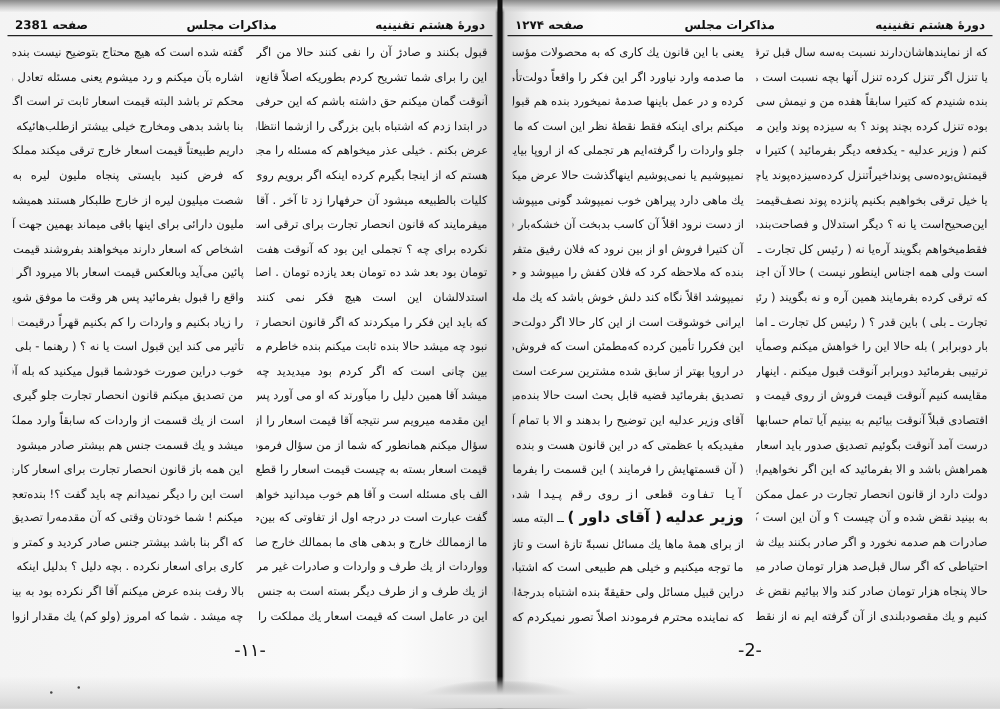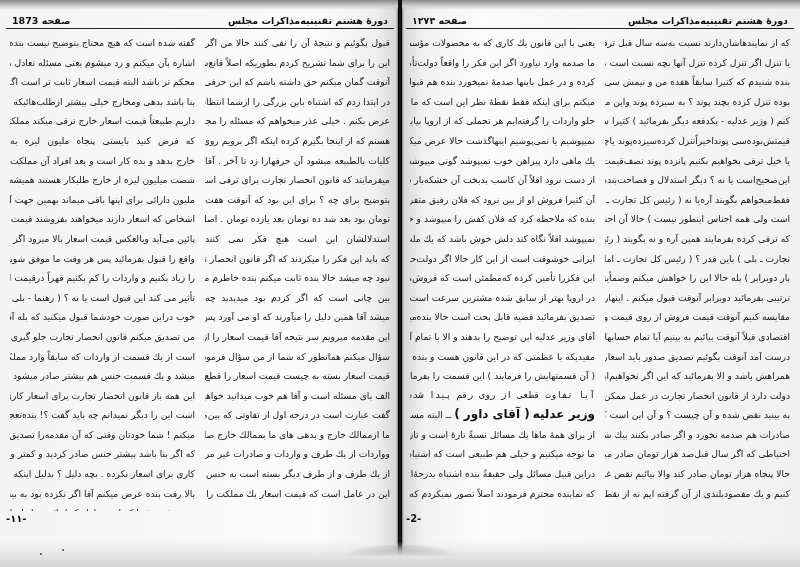--- a/index.html
+++ b/index.html
@@ -34,63 +34,63 @@
     direction: rtl;
   }
   .page.left { left: 6px; width: 388px; }
   .page.right { left: 406px; width: 388px; }
   .running-head {
     display: flex; justify-content: space-between; align-items: flex-end;
     height: 14px; padding: 0 6px 2px 6px;
     border-bottom: 1.4px solid #222;
     font-size: 9.5px; font-weight: bold; color: #111;
   }
-  .running-head .rh-center { flex: 1; }
+  .running-head .rh-center { flex: 1; text-align: center; }
   .columns {
     display: flex; flex-direction: row; gap: 10px;
     padding: 4px 4px 0 4px;
     height: 478px;
   }
   .col {
     flex: 1; overflow: hidden;
     font-size: 9.2px; line-height: 19.6px; color: #141414;
     text-align: justify; text-align-last: justify;
   }
   .col .line { display: block; white-space: nowrap; overflow: hidden; }
   .col .line.last { text-align-last: right; font-family: Liberation Mono, monospace; }
   .col .speaker { font-weight: bold; font-size: 12px; }
   .folio {
-    text-align: left; font-size: 10px; font-weight: bold; color: #111;
+    text-align: center; font-size: 14px; font-weight: normal; color: #111;
     direction: ltr; margin-top: 2px;
   }
   .speck { position: absolute; width: 2px; height: 2px; background: #444; border-radius: 1px; }
 </style>
 </head>
 <body>
 
 <div class="spread">
   <div class="topshade"></div>
 
   <div class="page left">
     <div class="running-head">
       <span>دورهٔ هشتم تقنینیه</span>
       <span class="rh-center">مذاکرات مجلس</span>
-      <span>صفحه 1873</span>
+      <span>صفحه 2381</span>
     </div>
     <div class="columns">
       <div class="col">
-          <span class="line">قبول بگوئیم و نتیجهٔ آن را نفی کنند حالا من اگر</span>
+          <span class="line">قبول بکنند و صادرٔ آن را نفی کنند حالا من اگر</span>
           <span class="line">این را برای شما تشریح کردم بطوریکه اصلاً قانع‌شدید</span>
           <span class="line">آنوقت گمان میکنم حق داشته باشم که این حرفی را که</span>
           <span class="line">در ابتدا زدم که اشتباه باین بزرگی را ازشما انتظارنداشتم</span>
           <span class="line">عرض بکنم . خیلی عذر میخواهم که مسئله را مجبور</span>
           <span class="line">هستم که از اینجا بگیرم کرده اینکه اگر برویم روی</span>
           <span class="line">کلیات بالطبیعه میشود آن حرفهارا زد تا آخر . آقا</span>
           <span class="line">میفرمایند که قانون انحصار تجارت برای ترقی اسعارکاری</span>
-          <span class="line">بتوضیح برای چه ؟ برای این بود که آنوقت هفت</span>
+          <span class="line">نکرده برای چه ؟ تجملی این بود که آنوقت هفت</span>
           <span class="line">تومان بود بعد شد ده تومان بعد یازده تومان . اصل</span>
           <span class="line">استدلالشان این است هیچ فکر نمی کنند</span>
           <span class="line">که باید این فکر را میکردند که اگر قانون انحصار تجارت</span>
           <span class="line">نبود چه میشد حالا بنده ثابت میکنم بنده خاطرم میآید</span>
           <span class="line">بین چانی است که اگر کردم بود میدیدید چه</span>
           <span class="line">میشد آقا همین دلیل را میآورند که او می آورد پس از</span>
           <span class="line">این مقدمه میرویم سر نتیجه آقا قیمت اسعار را از آقا</span>
           <span class="line">سؤال میکنم همانطور که شما از من سؤال فرمودید</span>
           <span class="line">قیمت اسعار بسته به چیست قیمت اسعار را قطع دارم که</span>
           <span class="line">الف بای مسئله است و آقا هم خوب میدانید خواهید</span>
@@ -100,21 +100,20 @@
           <span class="line">از یك طرف و از طرف دیگر بسته است به جنس پول .</span>
           <span class="line">این در عامل است که قیمت اسعار یك مملکت را فرق</span>
         </div>
       <div class="col">
           <span class="line">گفته شده است که هیچ محتاج بتوضیح نیست بنده فقط</span>
           <span class="line">اشاره بآن میکنم و رد میشوم یعنی مسئله تعادل هر قدر</span>
           <span class="line">محکم تر باشد البته قیمت اسعار ثابت تر است اگر</span>
           <span class="line">بنا باشد بدهی ومخارج خیلی بیشتر ازطلب‌هائیکه ازخارج</span>
           <span class="line">داریم طبیعتاً قیمت اسعار خارج ترقی میکند مملکتی</span>
           <span class="line">که فرض کنید بایستی پنجاه ملیون لیره به</span>
-          <span class="line">خارج بدهد و بده کار است و بعد افراد آن مملکت</span>
           <span class="line">شصت میلیون لیره از خارج طلبکار هستند همیشه ده</span>
           <span class="line">ملیون دارائی برای اینها باقی میماند بهمین جهت آن</span>
           <span class="line">اشخاص که اسعار دارند میخواهند بفروشند قیمت اسعار</span>
           <span class="line">پائین می‌آید وبالعکس قیمت اسعار بالا میرود اگر این</span>
           <span class="line">واقع را قبول بفرمائید پس هر وقت ما موفق شویم که صادرات</span>
           <span class="line">را زیاد بکنیم و واردات را کم بکنیم قهراً درقیمت اسعار</span>
           <span class="line">تأثیر می کند این قبول است یا نه ؟ ( رهنما - بلی )</span>
           <span class="line">خوب دراین صورت خودشما قبول میکنید که بله آقا</span>
           <span class="line">من تصدیق میکنم قانون انحصار تجارت جلو گیری کرده</span>
           <span class="line">است از یك قسمت از واردات که سابقاً وارد مملکت</span>

